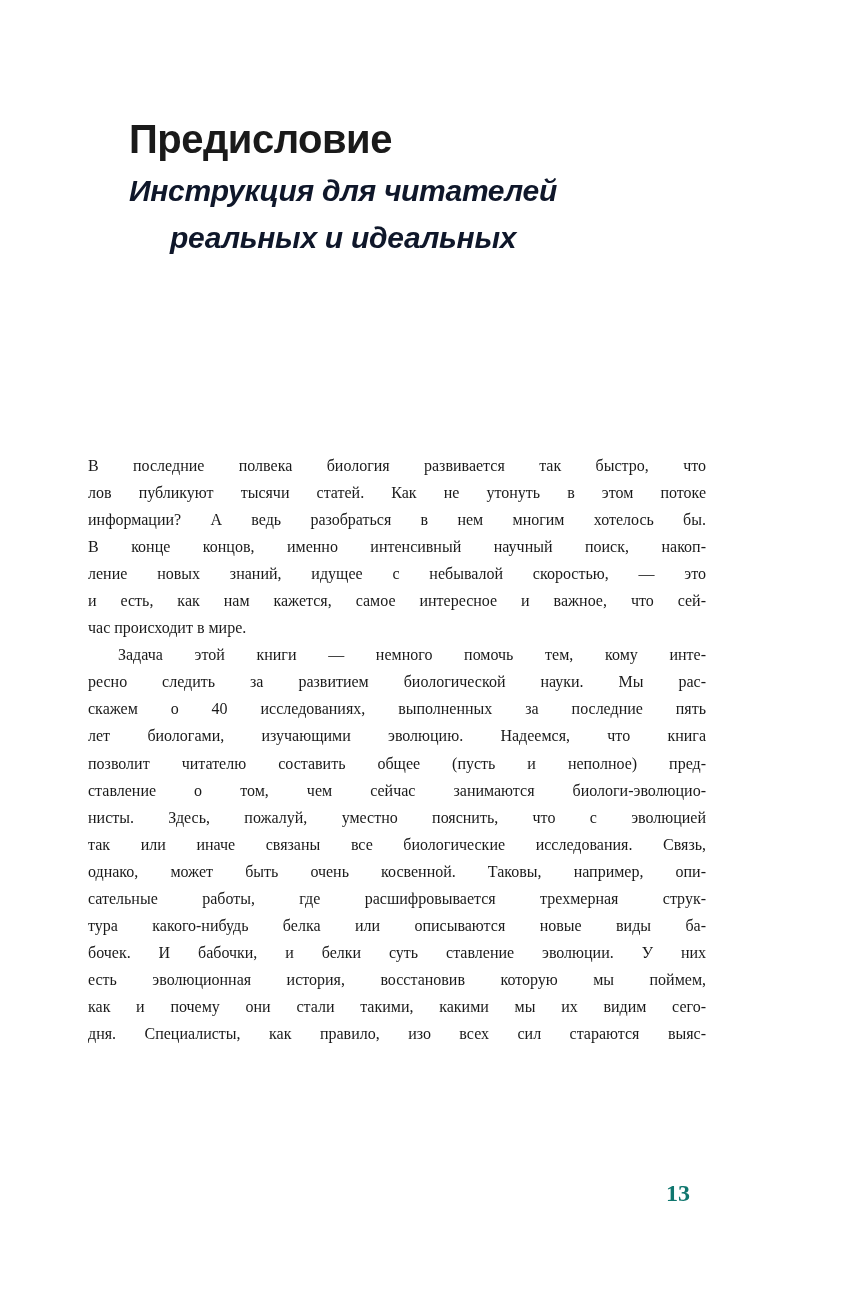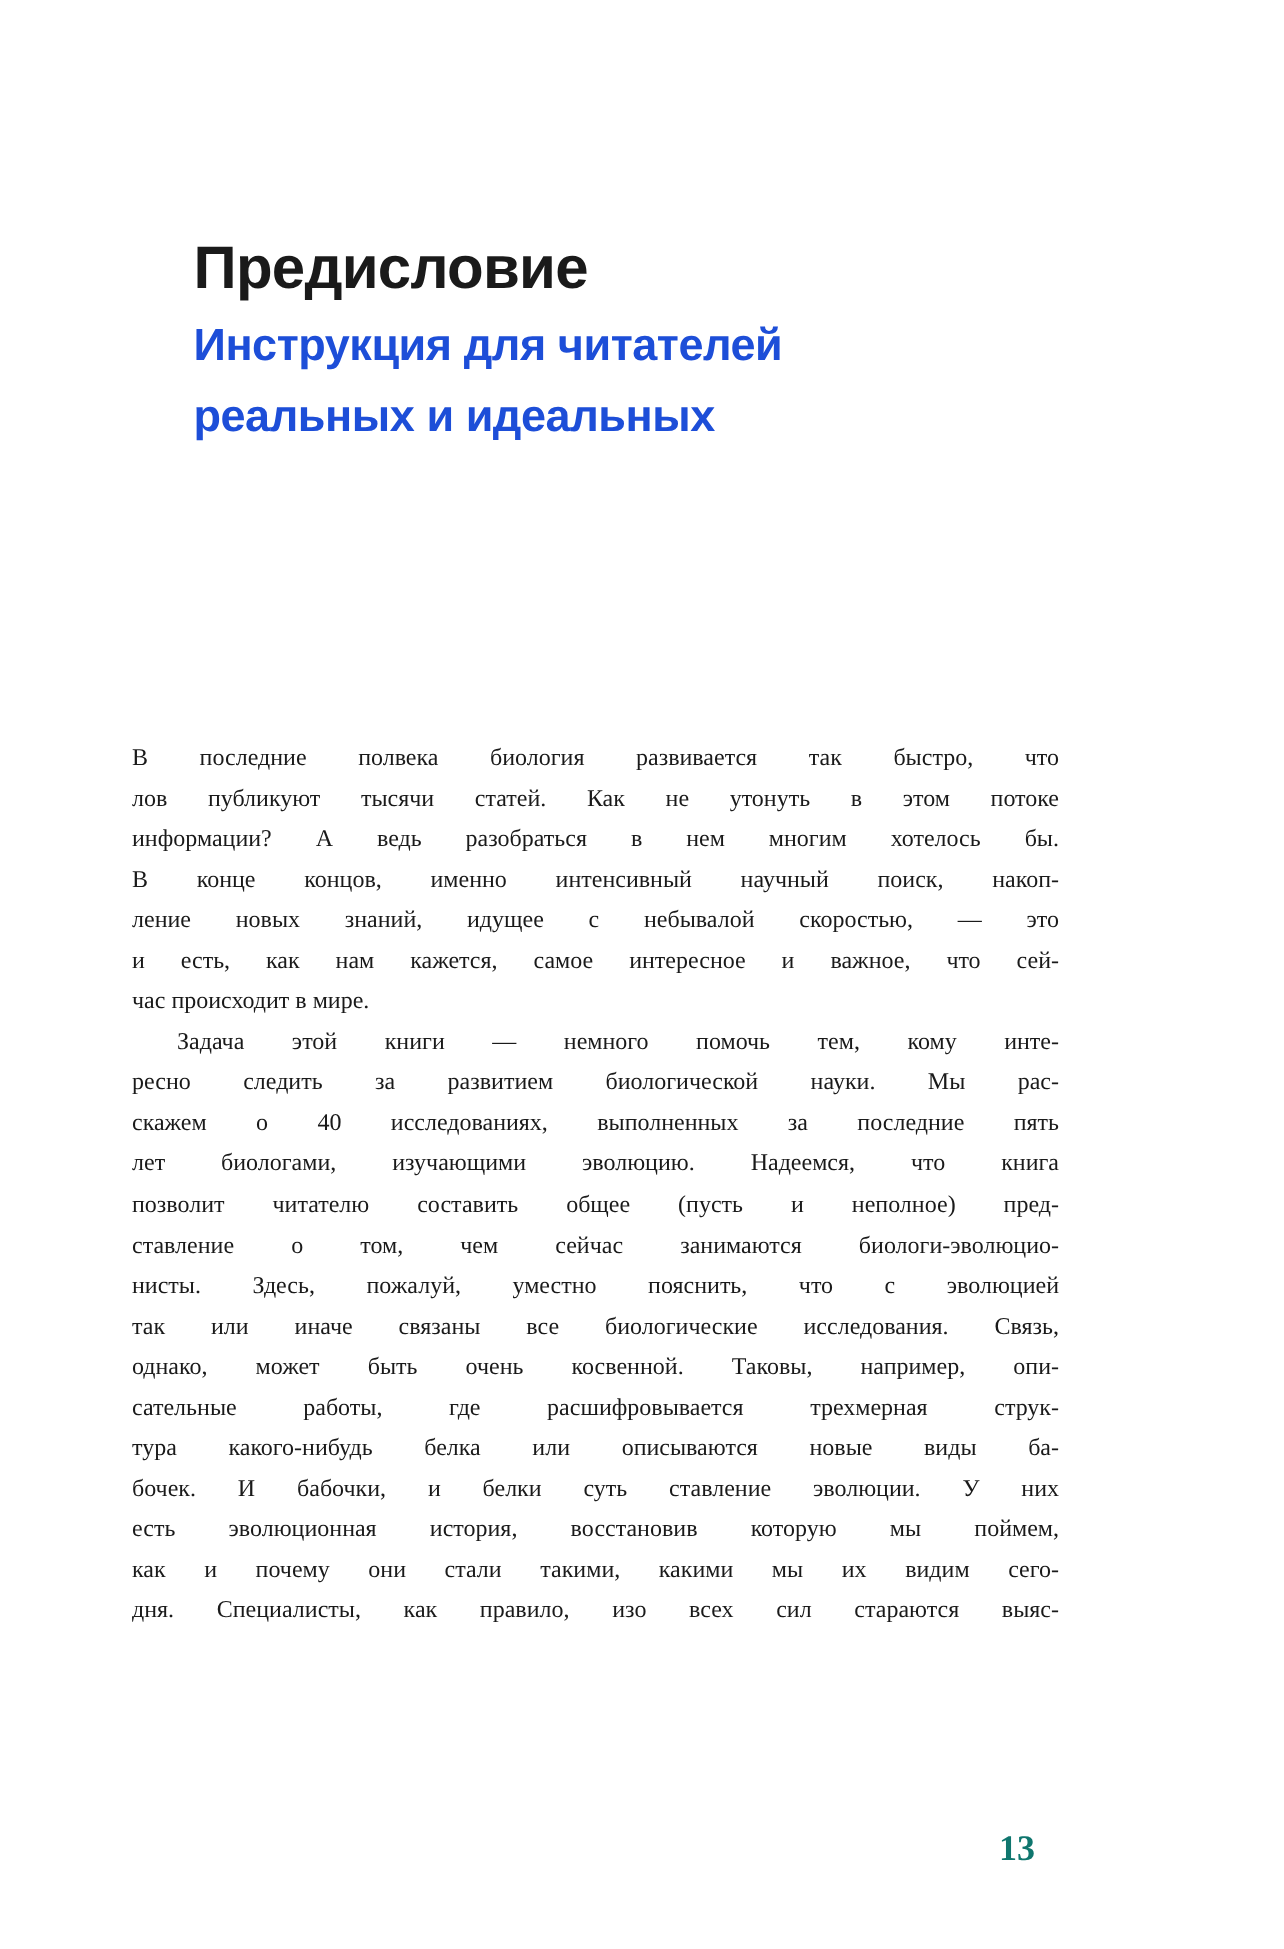--- a/index.html
+++ b/index.html
@@ -12,46 +12,47 @@
     background: #ffffff;
     position: relative;
     overflow: hidden;
     font-family: "Liberation Serif", serif;
   }
   .page {
     position: absolute;
     inset: 0;
     background: #ffffff;
     color: #1a1a1a;
-    margin-top: 40px;
   }
   .chapter-title {
     position: absolute;
     left: 129px;
     top: 118px;
     margin: 0;
     font-family: "Liberation Sans", sans-serif;
     font-weight: 700;
     font-size: 40px;
     line-height: 42px;
     letter-spacing: -0.5px;
     color: #1a1a1a;
     white-space: nowrap;
   }
   .chapter-subtitle {
     position: absolute;
     left: 129px;
     top: 167px;
     font-family: "Liberation Sans", sans-serif;
+    font-style: italic;
     font-weight: 600;
     font-size: 30px;
     line-height: 47px;
     letter-spacing: -0.3px;
-    color: #1d4ed8;
+    color: #0f172a;
     white-space: nowrap;
+    text-align: center;
   }
   .body-text {
     position: absolute;
     left: 88px;
     top: 452px;
     width: 618px;
     font-family: "Liberation Serif", serif;
     font-size: 16px;
     line-height: 27.05px;
     color: #1a1a1a;

